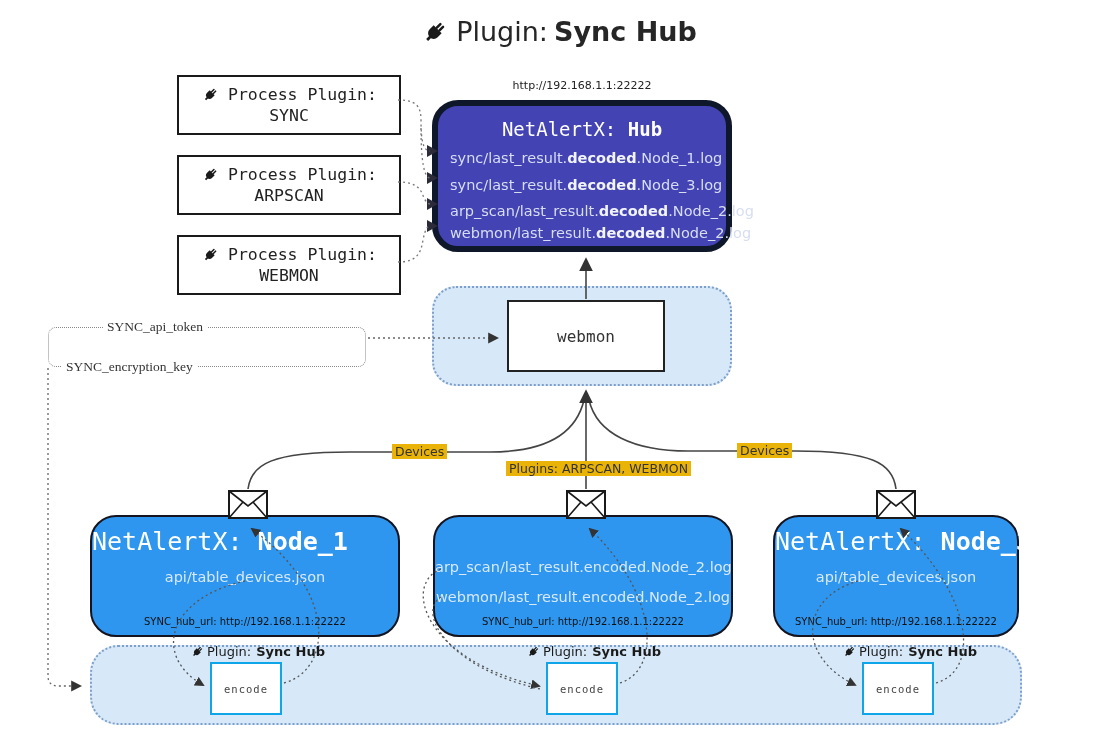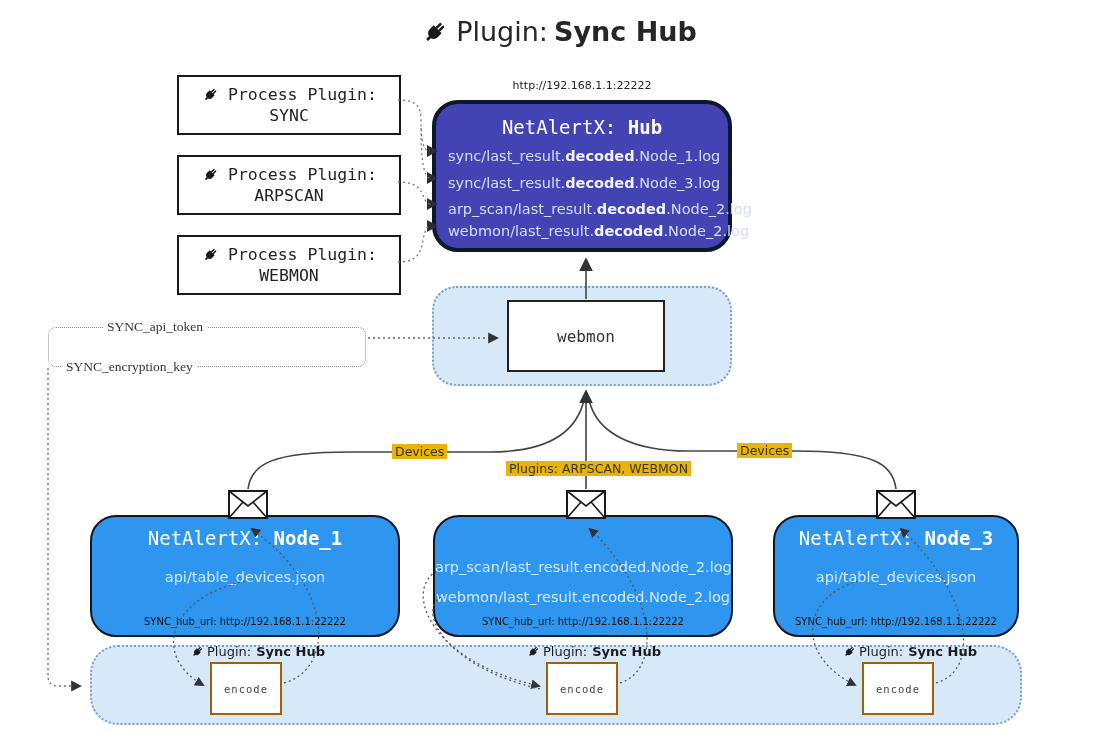--- a/index.html
+++ b/index.html
@@ -14,21 +14,21 @@
 
   
   .pbox{left:177px;width:220px;height:56px;background:#fff;border:2px solid #1a1a1a;z-index:2;
         display:flex;flex-direction:column;justify-content:center;align-items:center;
         font-family:"DejaVu Sans Mono","Liberation Mono",monospace;font-size:16.5px;color:#222;}
   .pbox .l1{display:flex;align-items:center;gap:8px;}
   .pbox .l2{margin-top:2px;}
 
   
   #hub-url{left:432px;top:79px;width:300px;text-align:center;font-size:11px;color:#222;}
-  #hub{left:432px;top:100px;width:300px;height:152px;background:#4343b4;border:4px solid #0f172a;
+  #hub{left:432px;top:100px;width:300px;height:152px;background:#4343b4;border:6px solid #0f172a;
        border-radius:26px;box-sizing:border-box;z-index:2;}
   #hub .hub-title{position:absolute;left:0;top:12px;width:100%;text-align:center;color:#fff;
        font-family:"DejaVu Sans Mono","Liberation Mono",monospace;font-size:19px;}
   .hublog{position:absolute;left:12px;font-size:14.5px;color:#d7def2;white-space:nowrap;}
   .hublog b{color:#f2f4fb;}
 
   
   #decode-wrap{left:432px;top:286px;width:300px;height:100px;background:#d7e9f9;
        border:2px dotted #7e9fc9;border-radius:24px;box-sizing:border-box;z-index:1;}
   #decode-box{left:507px;top:300px;width:158px;height:72px;background:#fff;border:2px solid #222;
@@ -39,29 +39,29 @@
   #token-rect{left:48px;top:327px;width:318px;height:40px;border:1.5px dotted #888;border-radius:8px;
        box-sizing:border-box;z-index:1;}
   .keylabel{z-index:4;background:#fff;padding:0 4px;font-size:13.5px;color:#333;white-space:nowrap;font-family:Liberation Serif, serif;}
 
   
   .flowlabel{z-index:4;background:#eab308;padding:0 3px;font-size:12.5px;color:#333;white-space:nowrap;}
 
   
   .node{top:515px;height:122px;background:#2e96ee;border:2px solid #141421;border-radius:26px;
         box-sizing:border-box;z-index:2;}
-  .node .ntitle{position:absolute;left:0;top:10px;width:100%;text-align:center;color:#fff;
-        font-family:"DejaVu Sans Mono","Liberation Mono",monospace;font-size:19px;white-space:nowrap;}
+  .node .ntitle{position:absolute;left:0;top:10px;width:100%;color:#fff;
+        font-family:"DejaVu Sans Mono","Liberation Mono",monospace;font-size:25px;white-space:nowrap;}
   .node .nline{position:absolute;left:0;width:100%;text-align:center;color:#d8e9fb;font-size:14.5px;white-space:nowrap;}
   .node .nfooter{position:absolute;left:0;bottom:8px;width:100%;text-align:center;color:#111;font-size:10px;white-space:nowrap;}
 
   
   #encode-bar{left:90px;top:645px;width:932px;height:80px;background:#d7e9f9;
        border:2px dotted #7e9fc9;border-radius:28px;box-sizing:border-box;z-index:1;}
-  .encbox{top:662px;width:72px;height:53px;background:#fff;border:2px solid #a16207;box-sizing:border-box;
+  .encbox{top:662px;width:72px;height:53px;background:#fff;border:2px solid #0ea5e9;box-sizing:border-box;
        z-index:2;display:flex;align-items:center;justify-content:center;
        font-family:"DejaVu Sans Mono","Liberation Mono",monospace;font-size:10.5px;color:#444;letter-spacing:1px;}
   .enclabel{top:644px;z-index:4;display:flex;align-items:center;gap:2px;font-size:13px;color:#1a1a1a;white-space:nowrap;}
   .enclabel .bold{font-weight:bold;}
 
   
   .envelope{top:490px;width:40px;height:30px;z-index:4;}
 
   #wires{position:absolute;left:0;top:0;z-index:3;pointer-events:none;}
   .plugicon{display:inline-block;}

